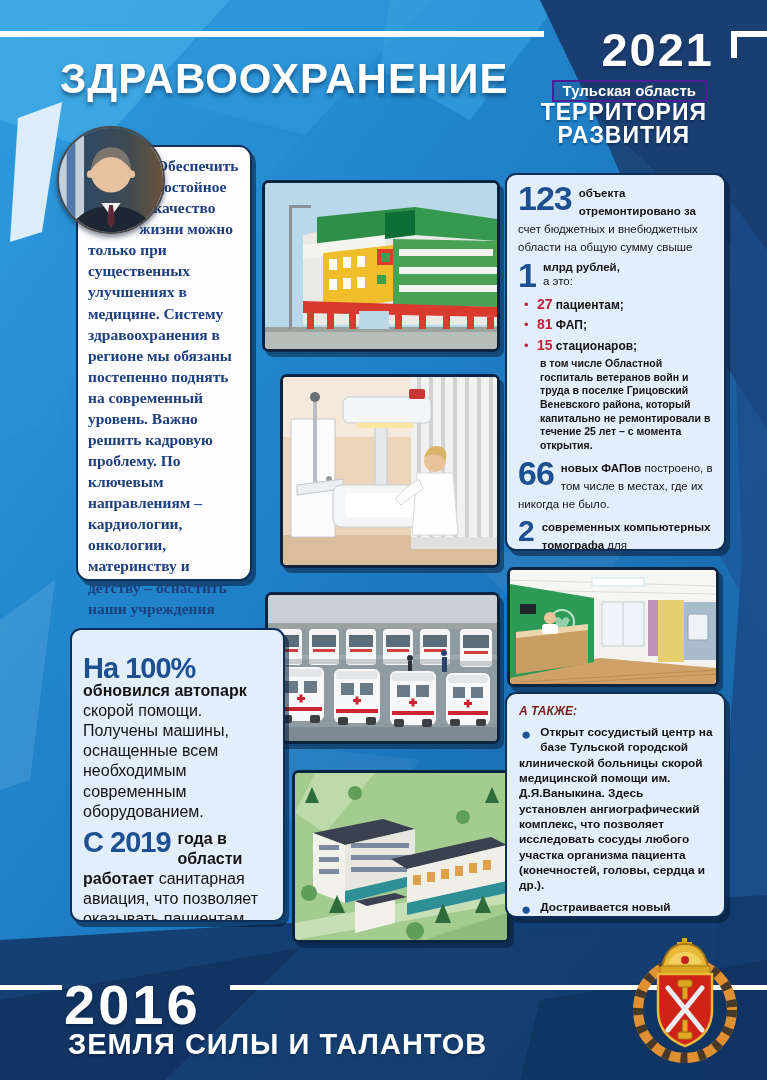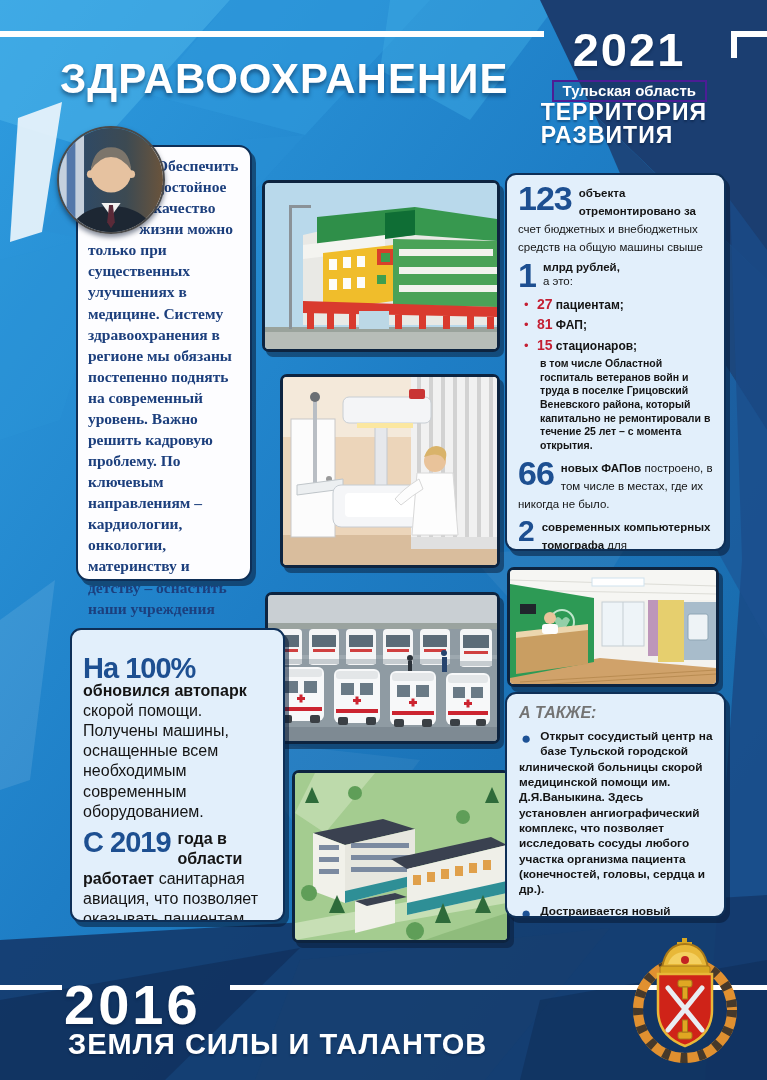--- a/index.html
+++ b/index.html
@@ -5,25 +5,25 @@
   *{margin:0;padding:0;box-sizing:border-box}
   html,body{background:#44546a}
   .poster{position:relative;width:767px;height:1080px;margin:0 auto;overflow:hidden;
     font-family:"Liberation Sans",sans-serif;background:#1f7dc2}
   .abs{position:absolute}
   .bg{left:0;top:0;width:767px;height:1080px;z-index:0}
 
   
   .top-line{left:0;top:31px;width:544px;height:6px;background:#fff;z-index:2}
   .top-bracket{left:731px;top:31px;width:36px;height:27px;border-top:6px solid #fff;border-left:6px solid #fff;z-index:2}
-  .year2021{left:544px;top:22px;width:170px;text-align:center;color:#fff;font-weight:bold;
+  .year2021{left:544px;top:22px;width:170px;text-align:right;color:#fff;font-weight:bold;
     font-size:47px;letter-spacing:2px;z-index:2;text-shadow:0 2px 3px rgba(5,25,55,.45)}
   .region-badge{right:60px;top:80px;border:2px solid #4c1d95;padding:0 9px 1px;color:#fff;
     font-weight:bold;font-size:15px;z-index:2;background:rgba(20,50,95,.25)}
-  .slogan{right:60px;top:101px;text-align:left;color:#fff;font-weight:bold;font-size:23px;
+  .slogan{right:60px;top:101px;text-align:center;color:#fff;font-weight:bold;font-size:23px;
     line-height:1.0;letter-spacing:1px;z-index:2;text-shadow:0 2px 2px rgba(5,25,55,.4)}
   .page-title{left:60px;top:55px;color:#fff;font-weight:bold;font-size:42px;letter-spacing:1px;
     z-index:2;text-shadow:0 3px 4px rgba(5,25,55,.5)}
 
   
   .panel{background:#e2effb;border:2px solid #0e2f57;border-radius:11px;
     box-shadow:4px 5px 0 rgba(8,26,52,.55);z-index:3}
   .quote-panel{left:76px;top:145px;width:176px;height:436px;background:#fdfdff;
     border:2px solid #0e2f57;border-radius:13px;box-shadow:4px 5px 0 rgba(8,26,52,.55);
     padding:8px 10px;z-index:3}
@@ -58,21 +58,21 @@
   .note{font-size:10.5px;line-height:1.3;font-weight:bold;color:#141414;padding-left:22px;margin:1px 0 5px}
 
   
   .stats-left{left:70px;top:628px;width:215px;height:294px;padding:25px 10px 6px 11px;overflow:hidden}
   .stats-left .stat{margin-bottom:7px}
   .nbig{font-size:29px;letter-spacing:-1px}
   .stat-txt-l{font-size:16px;line-height:1.26;color:#141414}
 
   
   .also-panel{left:505px;top:692px;width:221px;height:226px;padding:10px 10px 6px 12px;overflow:hidden}
-  .also-title{font-style:italic;font-weight:bold;color:#737373;font-size:16px;margin-bottom:7px}
+  .also-title{font-style:italic;font-weight:bold;color:#7f1d1d;font-size:12px;margin-bottom:7px}
   .also-item{font-size:11.8px;line-height:1.3;color:#141414;font-weight:bold;margin-bottom:6px}
   .bdot{float:left;color:#1d5296;font-size:17px;line-height:.9;margin:2px 9px 0 2px}
 
   
   .f-line-left{left:0;top:985px;width:62px;height:5px;background:#fff;z-index:2}
   .f-line-right{left:230px;top:985px;width:537px;height:5px;background:#fff;z-index:2}
   .year2016{left:64px;top:972px;color:#fff;font-weight:bold;font-size:56px;letter-spacing:3px;
     z-index:3;text-shadow:0 2px 3px rgba(5,25,55,.45)}
   .footer-slogan{left:68px;top:1028px;color:#fff;font-weight:bold;font-size:29px;letter-spacing:1px;
     z-index:3;text-shadow:0 2px 2px rgba(5,25,55,.4)}
@@ -192,21 +192,21 @@
       </g>
       <rect x="94" y="128" width="30" height="18" fill="#bcd8e6"></rect>
     </svg>
   </div>
 
   <div class="abs panel stats-right">
     <div class="stat">
       <span class="fnum n34">123</span>
       <span class="stat-txt">
         <span class="lead">объекта отремонтировано за</span>
-        <span>счет бюджетных и внебюджетных средств на общую машины свыше</span>
+        <span>счет бюджетных и внебюджетных области на общую сумму свыше</span>
       </span>
     </div>
     <div class="stat">
       <span class="fnum n34">1</span>
       <span class="stat-txt">
         <span class="lead sub-block">млрд рублей,</span>
         <span class="sub-block">а это:</span>
       </span>
     </div>
     <div class="rb">

